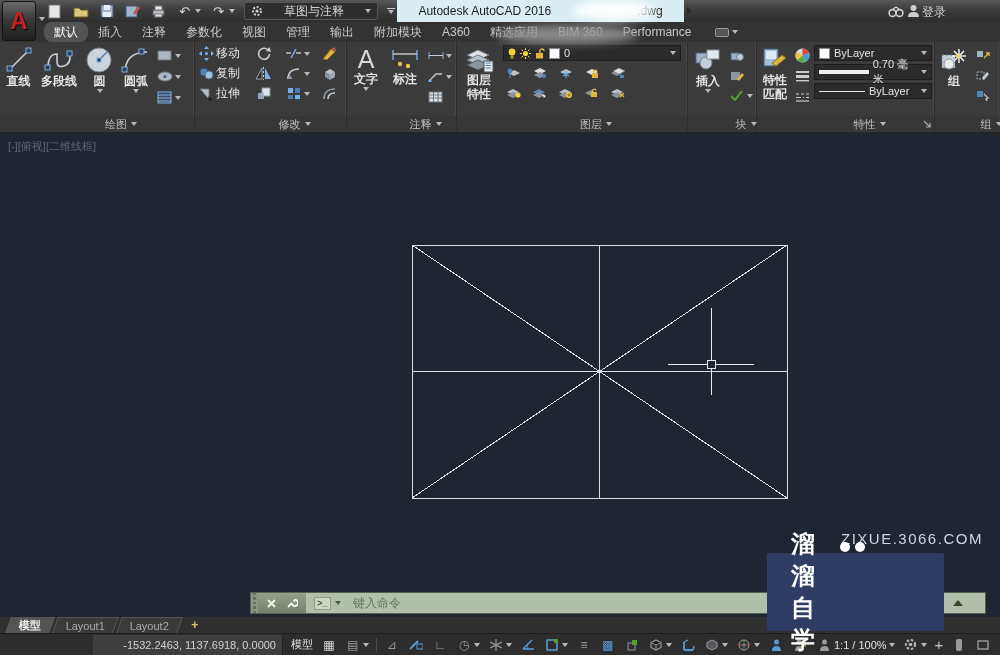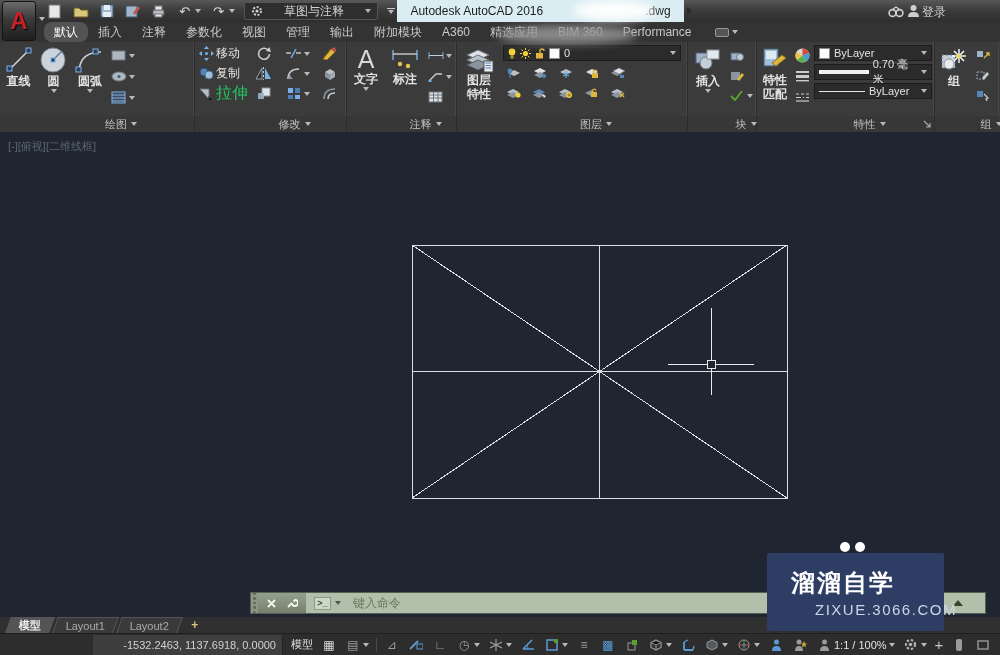--- a/index.html
+++ b/index.html
@@ -19,21 +19,21 @@
          border-top:4px solid #b9b9b9; display:inline-block; }
   .car-r { width:0; height:0; border-top:4px solid transparent; border-bottom:4px solid transparent;
          border-left:5px solid #2a2a2a; display:inline-block; }
   #qat { left:46px; top:2px; height:18px; display:flex; align-items:center; gap:9px; z-index:35; }
   .qicon { width:17px; height:16px; display:flex; align-items:center; justify-content:center;
            color:#d8d8d8; font-size:13px; }
   .qgrp { display:flex; align-items:center; gap:2px; }
   #wsbox { display:flex; align-items:center; gap:21px; height:18px; padding:0 6px;
     background:#2e2e2e; border:1px solid #555; border-radius:2px; color:#d2d2d2; font-size:12px; }
   #doctitle { left:397px; top:0; width:287px; height:22px; background:#d9edf2;
-    display:flex; align-items:center; justify-content:center; gap:18px;
+    display:flex; align-items:center; justify-content:center; gap:10px;
     color:#1c1c1c; font-size:12px; z-index:31; }
   #doc-arrow { left:687px; top:7px; z-index:31; }
   #searchbox { left:698px; top:3px; width:180px; height:16px; background:#383838;
     border:1px solid #5a5a5a; display:flex; align-items:center; padding:0 5px;
     color:#9a9a9a; font-size:11px; font-style:italic; z-index:31; }
   #signin { left:922px; top:4px; color:#cfcfcf; font-size:12px; z-index:31; }
   .smudge { border-radius:50%; filter:blur(4px); z-index:34; }
 
   
   #tabrow { left:0; top:22px; width:1000px; height:20px; background:#333;
@@ -79,21 +79,21 @@
   #cmdbadge + .car { border-top-color:#4a574a; margin-left:4px; }
   #cmdtext { margin-left:12px; color:#68775f; font-size:12px; }
   #cmdup { margin-left:auto; margin-right:22px; width:0; height:0;
     border-left:5px solid transparent; border-right:5px solid transparent;
     border-bottom:6px solid #39442f; }
 
   
   .wmdot { width:10px; height:10px; border-radius:50%; background:#fff; z-index:52; }
   #wmbox { left:767px; top:553px; width:177px; height:78px; background:#2e3d63; border-radius:2px;
     display:flex; align-items:center; padding-left:14px; gap:10px; z-index:51; }
-  #wmtext { display:flex; flex-direction:column; }
+  #wmtext { display:flex; }
   #wm1 { color:#fff; font-size:24px; font-weight:bold; letter-spacing:2px; }
   #wm2 { color:#cdd5e6; font-size:15px; letter-spacing:1.5px; margin-top:2px;margin-left:24px; }
 
   
   #laytabs { left:0; top:617px; width:1000px; height:16px; background:#303030; display:flex;
     align-items:stretch; padding-left:8px; z-index:8; }
   .ltab { transform:skewX(-20deg); border:1px solid #555; border-bottom:none; margin-right:3px;
     display:flex; align-items:center; padding:0 10px; background:#3a3a3a; }
   .ltab span { transform:skewX(20deg); font-size:11px; color:#ababab; }
   .ltab.active { background:#545454; }
@@ -227,20 +227,28 @@
     <div class="panel" style="width:195px;">
       <div style="display:flex; padding:1px 2px; gap:2px;">
         <span class="bigbtn" style="width:33px;">
           <svg width="28" height="28">
               <line x1="5" y1="23" x2="23" y2="5" stroke="#c9d0d8" stroke-width="1.6"></line>
               <rect x="2" y="20" width="5" height="5" fill="#2c405c" stroke="#7ab1e8"></rect>
               <rect x="21" y="2" width="5" height="5" fill="#2c405c" stroke="#7ab1e8"></rect>
             </svg>
           <span class="blabel">直线</span>
         </span>
+        <span class="bigbtn" style="width:44px;">
+          <svg width="30" height="28">
+              <path d="M4 22 Q4 8 13 8 L13 16 Q13 22 20 20 Q27 18 26 8" fill="none" stroke="#c9d0d8" stroke-width="1.6"></path>
+              <rect x="1" y="19" width="5" height="5" fill="#2c405c" stroke="#7ab1e8"></rect>
+              <rect x="23" y="5" width="5" height="5" fill="#2c405c" stroke="#7ab1e8"></rect>
+            </svg>
+          <span class="blabel">多段线</span>
+        </span>
         <span class="bigbtn" style="width:33px;">
           <svg width="30" height="28">
               <circle cx="14" cy="14" r="12" fill="#cdd3da" stroke="#7c848d"></circle>
               <line x1="14" y1="14" x2="23" y2="5" stroke="#5b7ca6" stroke-width="1.4"></line>
               <rect x="12" y="12" width="4" height="4" fill="#2c405c" stroke="#7ab1e8"></rect>
             </svg>
           <span class="blabel">圆</span>
           <span class="car"></span>
         </span>
         <span class="bigbtn" style="width:36px;">
@@ -348,21 +356,21 @@
               <path d="M3 5 L3 10 L8 13 L8 8 Z" fill="#8b959f"></path>
               <path d="M13 5 L13 10 L8 13 L8 8 Z" fill="#a2abb5"></path>
             </svg>
           </span>
 
         <span class="srow">
           <svg width="15" height="13">
               <path d="M1 2 L10 2 L10 12 Z" fill="#b9c0c8" stroke="#6d757e"></path>
               <path d="M9 9 L13 13 L10 13 Z" fill="#111"></path>
             </svg>
-          <span style="color:#22c55e; font-size:16px;">拉伸</span>
+          <span style="color:#e5e5e5; font-size:12px;">拉伸</span>
           </span>
         <span class="sic">
             <svg width="14" height="13">
               <rect x="5" y="1" width="8" height="8" fill="#dfe3e8" stroke="#8b959f"></rect>
               <rect x="1" y="6" width="6" height="6" fill="#7a98globe" fill-opacity="0.9" stroke="#55617000" style="fill:#9fb3c8"></rect>
             </svg>
           </span>
         <span class="srow">
             <span class="sic">
               <svg width="14" height="13">

